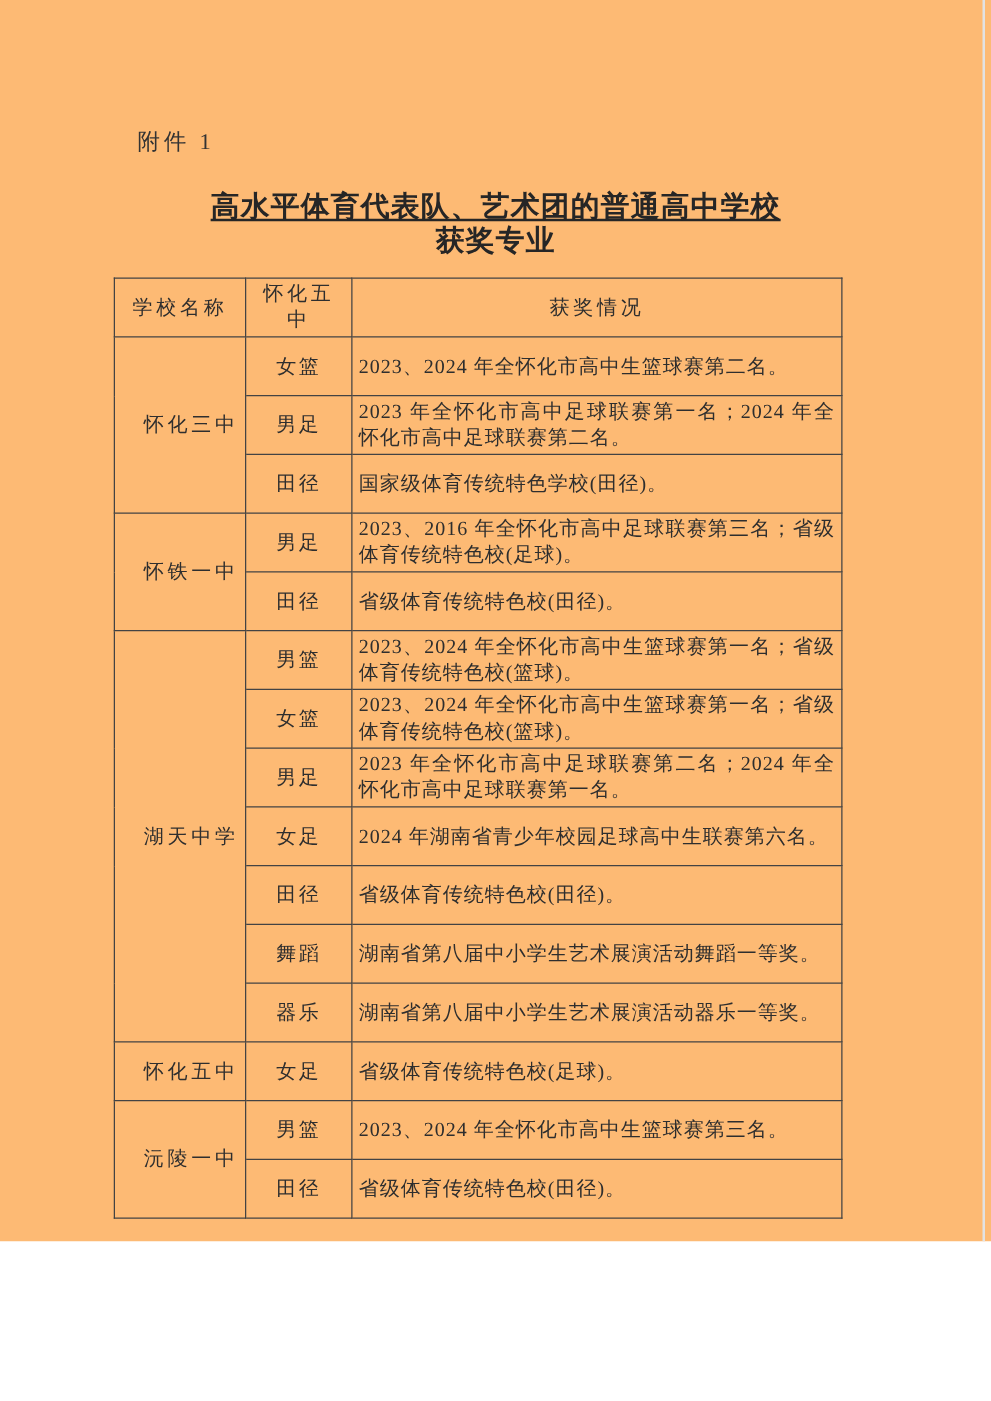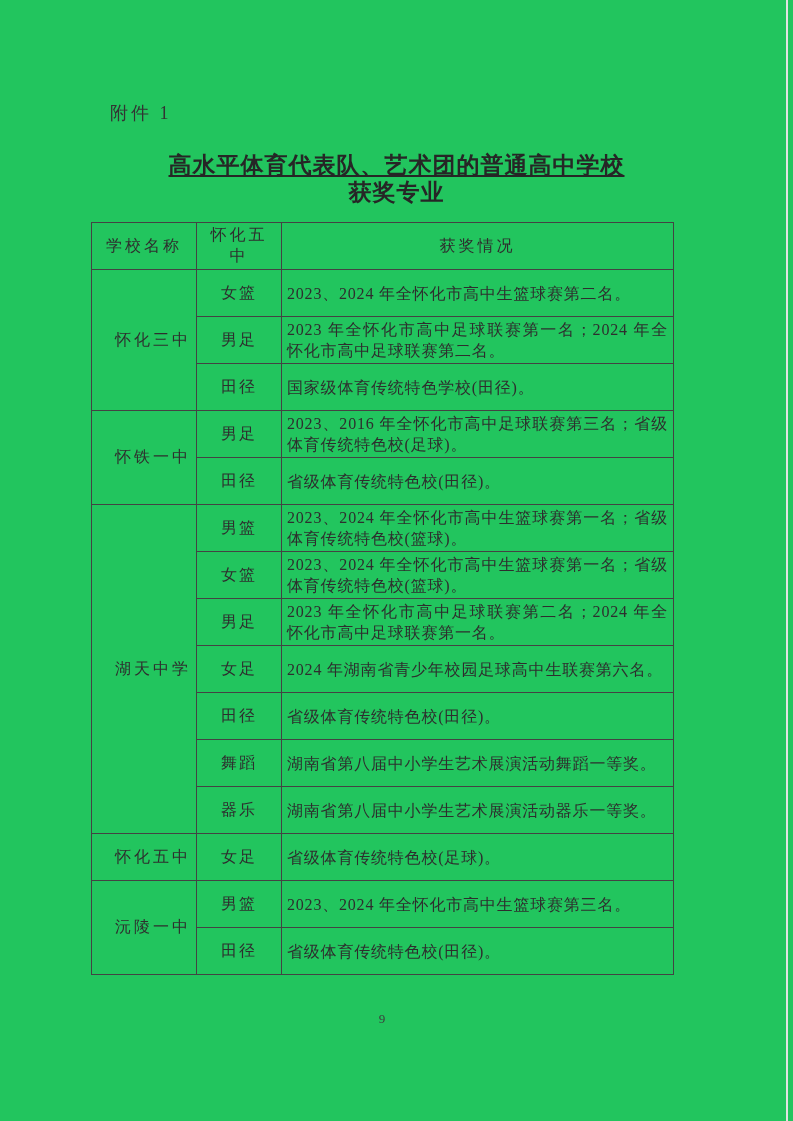--- a/index.html
+++ b/index.html
@@ -9,22 +9,22 @@
   }
   body {
     width: 793px;
     height: 1121px;
     font-family: "Liberation Serif", "DejaVu Serif", serif;
     color: #2b2b2b;
   }
   .page {
     position: relative;
     width: 793px;
-    height: 1121px;
-    background: #22c55e;
+    height: 993px;
+    background: #fdba74;
     overflow: hidden;
   }
   .attachment-label {
     position: absolute;
     left: 110px;
     top: 101px;
     font-size: 18px;
     letter-spacing: 3px;
     color: #333333;
   }

